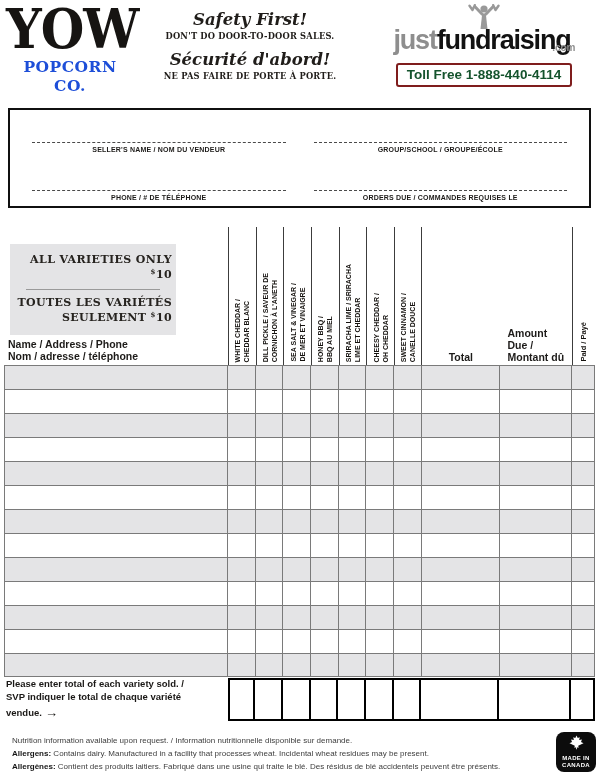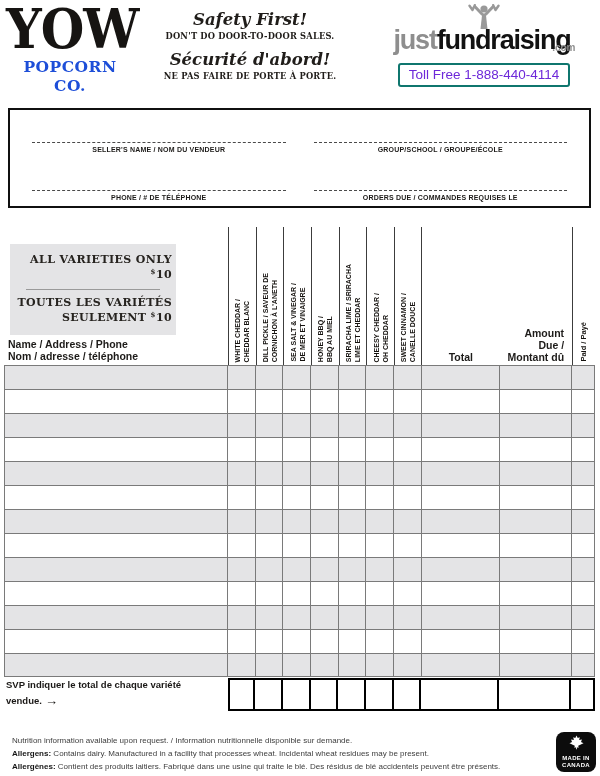--- a/index.html
+++ b/index.html
@@ -20,22 +20,22 @@
   .safety .fr { margin-top:9px; }
 
   .brand { position:absolute; left:372px; top:4px; width:224px; text-align:center; }
   .people-icon { display:block; margin:0 auto; }
   .brand-line { position:relative; display:inline-block; font-weight:bold; font-size:27px;
                 letter-spacing:-1.2px; line-height:25px; margin-top:-2px; padding-right:4px; }
   .brand-gray { color:#8e8e8e; }
   .brand-black { color:#121212; }
   .brand-tld { position:absolute; right:-1px; bottom:-7px; font-size:10px; font-weight:bold;
                color:#8e8e8e; letter-spacing:0; }
-  .tollfree { display:inline-block; margin-top:10px; border:2px solid #0f766e; border-radius:3px;
-              padding:2px 9px 3px; font-size:13.5px; font-weight:normal; color:#6d28d9; background:#fff; }
+  .tollfree { display:inline-block; margin-top:10px; border:2px solid #7f1d1d; border-radius:3px;
+              padding:2px 9px 3px; font-size:13.5px; font-weight:bold; color:#14532d; background:#fff; }
 
   
   .seller-box { position:absolute; left:8px; top:108px; width:583px; height:100px;
                 border:2px solid #101010; display:grid; grid-template-columns:1fr 1fr;
                 grid-template-rows:1fr 1fr; padding:0 8px; }
   .field { display:flex; flex-direction:column; justify-content:flex-end; padding:0 14px 5px; }
   .write-line { border-bottom:1px dashed #4a4a4a; height:0; margin-bottom:3px; }
   .field-label { font-size:7px; font-weight:bold; letter-spacing:0.2px; text-align:center; color:#1c1a18; }
 
   
@@ -53,21 +53,21 @@
   sup.dollar { font-size:7px; vertical-align:4px; }
   .name-label { position:absolute; bottom:2px; left:4px; font-size:10.5px; font-weight:bold;
                 line-height:1.14; white-space:pre-line; color:#1d1b19;margin-top:41px; }
 
   .vh { border-left:1px solid #3c3c3c; display:flex; align-items:flex-end; justify-content:center;
         padding-bottom:3px; }
   .vh.last { border-right:1px solid #3c3c3c; }
   .rot { writing-mode:vertical-rl; transform:rotate(180deg); white-space:pre-line;
          font-size:7px; font-weight:bold; line-height:1.3; color:#14110e; }
   .total-head, .amount-head { display:flex; align-items:flex-end; justify-content:center;
-        padding-bottom:2px; text-align:right; }
+        padding-bottom:2px; text-align:left; }
   .total-head span, .amount-head span { font-size:10.5px; font-weight:bold; line-height:1.15;
         white-space:pre-line; color:#1d1b19; }
   .paid-head { border-left:1px solid #3c3c3c; display:flex; align-items:flex-end; justify-content:center;
         padding-bottom:3px; }
   .paid-head .rot { font-size:7.5px; }
 
   .trow { height:24px; border-top:1px solid #7a7a7a; }
   .trow > div { border-right:1px solid #7a7a7a; }
   .trow > div:first-child { border-left:1px solid #7a7a7a; }
   .trow.gray { background:#e4e4e6; }
@@ -365,20 +365,21 @@
           <div></div>
           <div></div>
           <div></div>
           <div></div>
           <div></div>
         </div>
       </div>
 
     <div class="totals-row cols" id="totals-row">
       <div class="totals-prompt">
+        <div>Please enter total of each variety sold. /</div>
         <div><span>SVP indiquer le total de chaque variété vendue.</span><span class="arrow">→</span></div>
       </div>
     <div class="tbox first"></div>
         <div class="tbox"></div>
         <div class="tbox"></div>
         <div class="tbox"></div>
         <div class="tbox"></div>
         <div class="tbox"></div>
         <div class="tbox"></div>
         <div class="tbox"></div>

